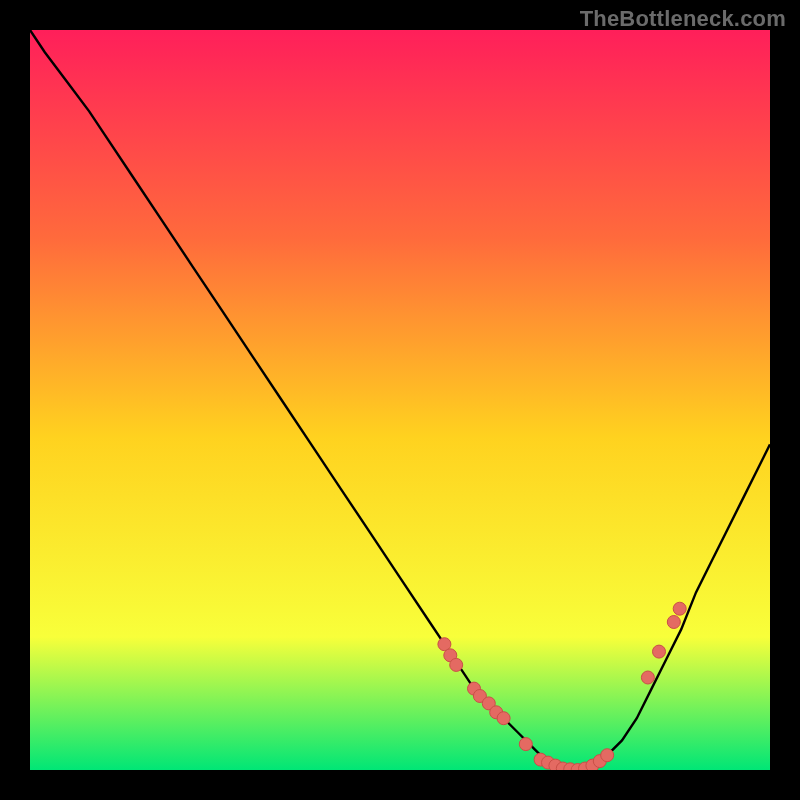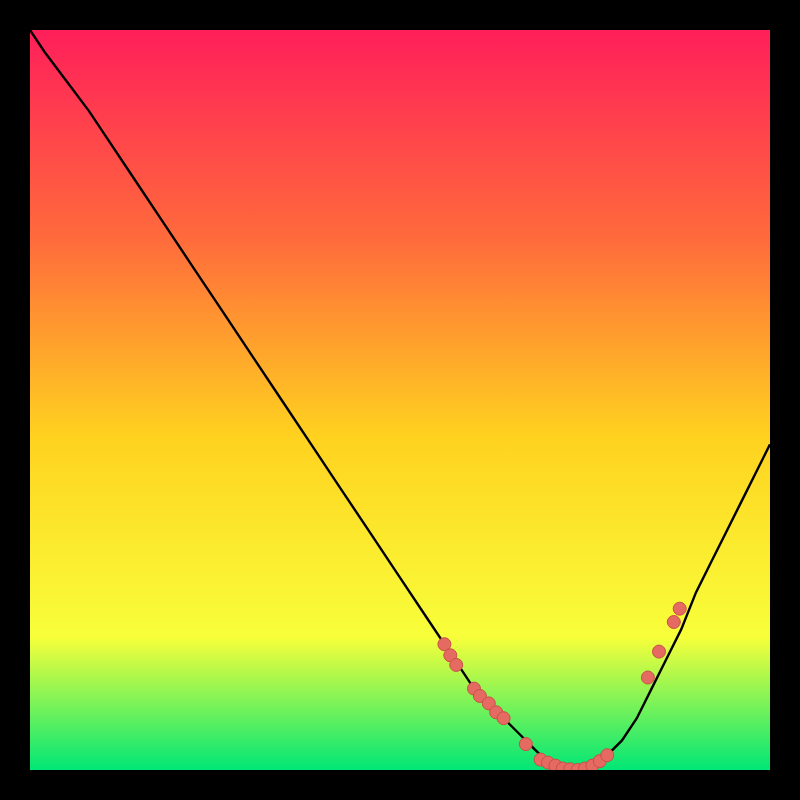--- a/index.html
+++ b/index.html
@@ -32,20 +32,21 @@
     top: 30px;
     width: 740px;
     height: 740px;
   }
   svg { display: block; }
 </style>
 </head>
 <body>
 
 <div class="frame">
+  <div class="watermark">TheBottleneck.com</div>
 
   <div class="plot">
     <svg id="chart-svg" width="740" height="740" viewBox="0 0 740 740">
       <defs>
         <linearGradient id="bg-grad" x1="0" y1="0" x2="0" y2="1">
           <stop id="g0" offset="0%" stop-color="#ff1f5a"></stop>
           <stop id="g1" offset="28%" stop-color="#ff6a3c"></stop>
           <stop id="g2" offset="55%" stop-color="#ffd21f"></stop>
           <stop id="g3" offset="82%" stop-color="#f8ff3a"></stop>
           <stop id="g4" offset="100%" stop-color="#00e676"></stop>

